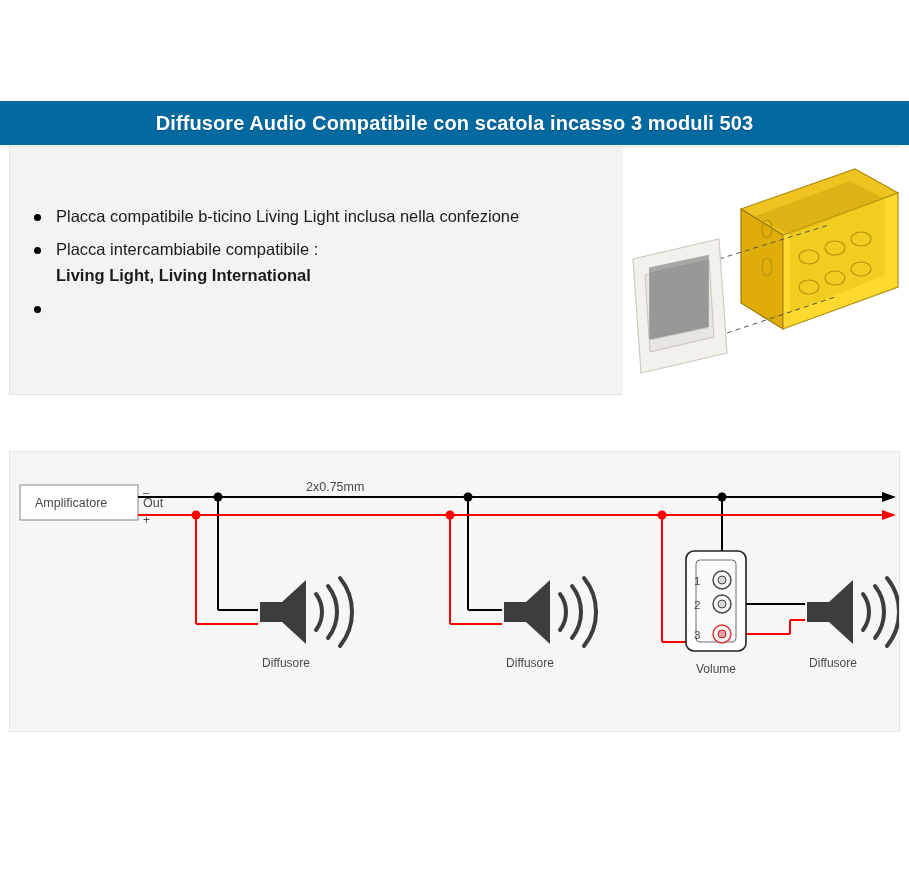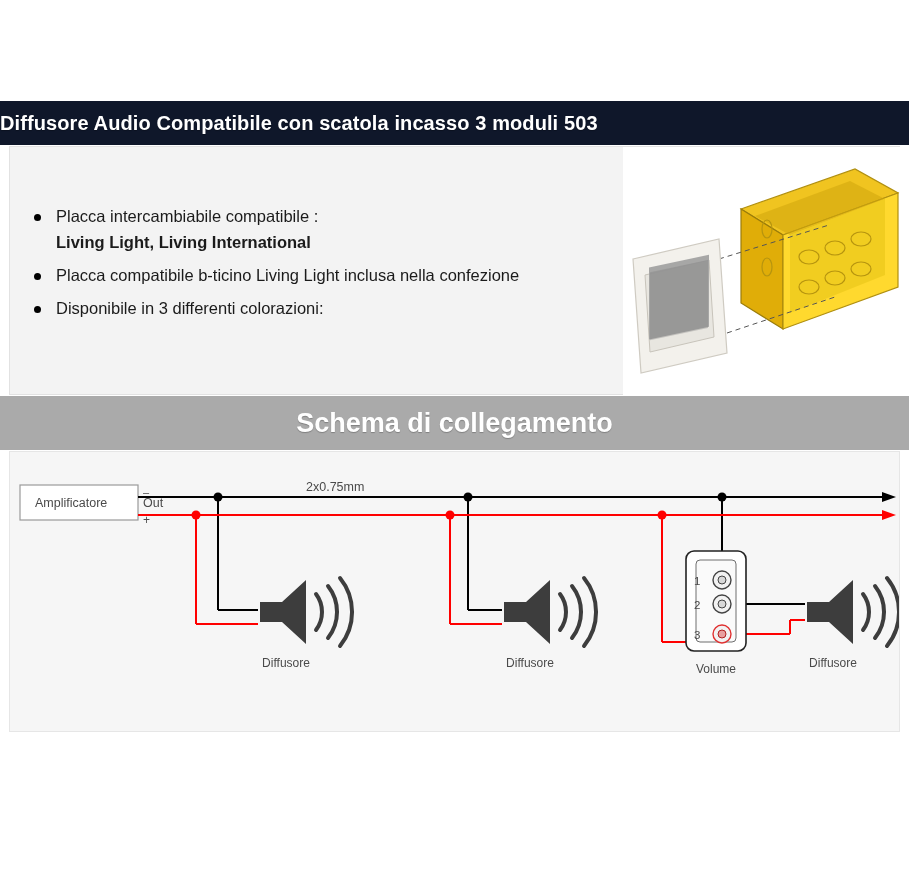--- a/index.html
+++ b/index.html
@@ -24,23 +24,24 @@
     background: #ffffff;
   }
 
   
   .title-bar {
     position: absolute;
     left: 0;
     top: 101px;
     width: 909px;
     height: 44px;
-    background: #0f172a;
+    background: #0369a1;
     display: flex;
     align-items: center;
+    justify-content: center;
   }
   .title-bar .title-text {
     color: #ffffff;
     font-size: 20px;
     font-weight: bold;
     letter-spacing: 0.1px;
     text-shadow: 0 1px 1px rgba(0,0,0,0.25);
   }
 
   
@@ -142,28 +143,27 @@
 
 <div class="sheet">
 
   <div class="title-bar">
     <span class="title-text">Diffusore Audio Compatibile con scatola incasso 3 moduli 503</span>
   </div>
 
   <div class="features-panel">
     <ul class="bullets">
       <li>
+        <span>Placca compatibile b-ticino Living Light inclusa nella confezione</span>
+      </li>
+      <li>
         <span>Placca intercambiabile compatibile :</span>
         <span class="sub">Living Light, Living International</span>
       </li>
       <li>
-        <span>Placca compatibile b-ticino Living Light inclusa nella confezione</span>
-      </li>
-      <li>
-        <span>Disponibile in 3 differenti colorazioni:</span>
       </li>
     </ul>
 
     <div class="photo">
       <svg width="278" height="249" viewBox="0 0 278 249" xmlns="http://www.w3.org/2000/svg">
         <rect x="0" y="0" width="278" height="249" fill="#ffffff"></rect>
 
         <g>
 
           <polygon points="118,62 232,22 275,46 160,88" fill="#f0c420" stroke="#b08f10" stroke-width="1.2"></polygon>
@@ -199,23 +199,20 @@
           <polygon points="22,128 86,113 91,190 27,205" fill="#e8e6e0" stroke="#c8c4bb" stroke-width="1"></polygon>
           <rect x="26" y="126" width="60" height="72" fill="#9e9e9e" transform="skewY(-12)" opacity="0.9"></rect>
           <g fill="#7d7d7d">
             <rect x="27" y="131" width="58" height="68" transform="skewY(-12)" opacity="0.35"></rect>
           </g>
         </g>
       </svg>
     </div>
   </div>
 
-  <div class="schema-bar">
-    <span class="schema-text">Schema di collegamento</span>
-  </div>
 
   <div class="schema-panel">
     <svg width="889" height="279" viewBox="0 0 889 279" xmlns="http://www.w3.org/2000/svg">
       <rect x="0" y="0" width="889" height="279" fill="#f6f6f6"></rect>
 
       <g>
         <rect x="10" y="33" width="118" height="35" fill="#ffffff" stroke="#9a9a9a" stroke-width="1.2"></rect>
         <text class="lbl" x="25" y="55" font-size="12.5">Amplificatore</text>
       </g>
       <text class="lbl" x="133" y="55" font-size="12.5" fill="#111111">Out</text>

